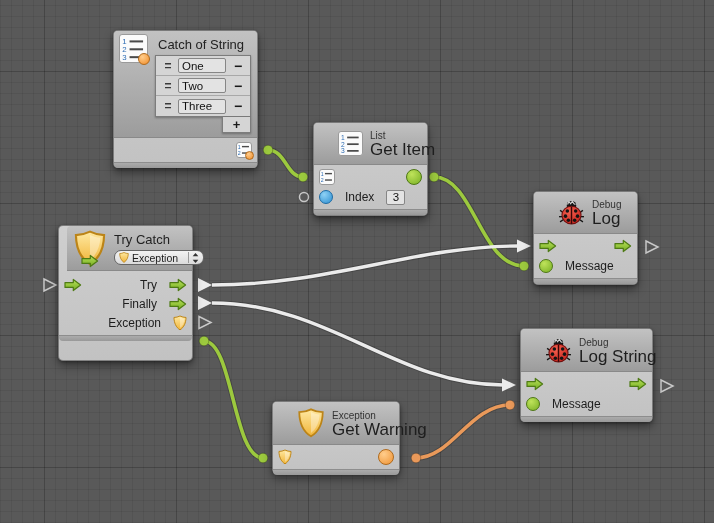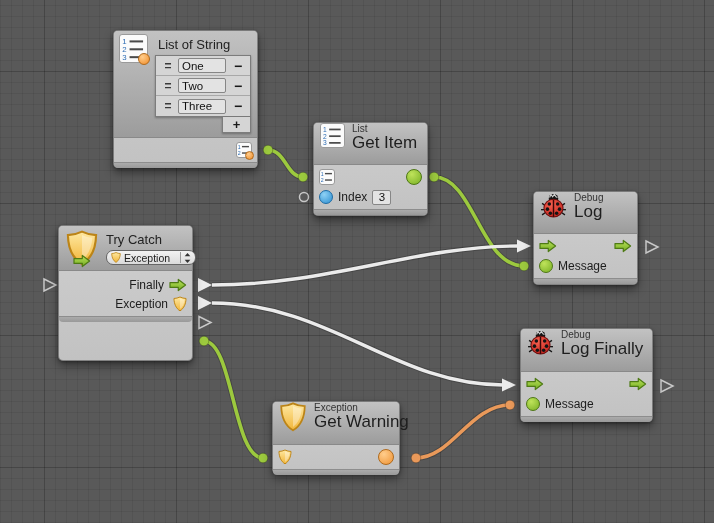--- a/index.html
+++ b/index.html
@@ -18,31 +18,31 @@
   .wires{position:absolute;left:0;top:0;z-index:1;}
   .node{
     position:absolute;z-index:2;border-radius:5px;
     background:linear-gradient(#cfcfcf,#c2c2c2);
     border:1px solid rgba(35,35,35,0.45);
     box-shadow:0 5px 10px rgba(0,0,0,0.40),0 1px 3px rgba(0,0,0,0.35);
   }
   .nhead{
     position:relative;background:linear-gradient(#c2c2c2,#9c9c9c);
     border-radius:4px 4px 0 0;border-bottom:1px solid #898989;
-    display:flex;align-items:flex-start;padding:0 6px;gap:7px;
+    display:flex;align-items:center;padding:0 24px;gap:7px;
   }
   .nfoot{
     height:6px;background:linear-gradient(#ababab,#999999);
     border-top:1px solid #8d8d8d;border-radius:0 0 4px 4px;
   }
   .nbody{padding:2px 0;}
   .ntitle{font-size:13px;color:#222;white-space:nowrap;}
   .ncat{font-size:10px;color:#333;line-height:12px;white-space:nowrap;}
   .nbig{font-size:17px;color:#1e1e1e;line-height:15px;white-space:nowrap;}
-  .prow{display:flex;align-items:center;height:20px;padding:0 5px;gap:5px;}
+  .prow{display:flex;align-items:center;height:20px;padding:0 5px;gap:12px;}
   .plabel{font-size:12px;color:#1d1d1d;white-space:nowrap;}
   .spacer{flex:1;}
   .circle-port{width:14px;height:14px;border-radius:50%;}
   .cp-green{background:radial-gradient(circle at 35% 30%,#bfe35b,#79b024);border:1px solid #4d7713;}
   .cp-orange{background:radial-gradient(circle at 35% 30%,#ffcd8c,#ef9334);border:1px solid #b06a1c;}
   .cp-blue{background:radial-gradient(circle at 35% 30%,#8ed1f5,#2f8fd0);border:1px solid #1d6ba5;}
   .iconbox{position:relative;background:#fbfbfb;border:1px solid #9a9a9a;border-radius:3px;}
   .vardot{position:absolute;right:-3px;bottom:-3px;border-radius:50%;
     background:radial-gradient(circle at 35% 30%,#ffcd8c,#f08c28);border:1px solid #b06a1c;}
   
@@ -148,21 +148,21 @@
         <svg width="27" height="27" viewBox="0 0 24 24">
           <text x="4" y="8.2" font-size="7" fill="#2e6db4" text-anchor="middle">1</text>
           <text x="4" y="15.2" font-size="7" fill="#2e6db4" text-anchor="middle">2</text>
           <text x="4" y="22.2" font-size="7" fill="#2e6db4" text-anchor="middle">3</text>
           <rect x="8.5" y="4.8" width="12" height="1.8" fill="#4a4a4a"></rect>
           <rect x="8.5" y="11.8" width="12" height="1.8" fill="#4a4a4a"></rect>
           <rect x="8.5" y="18.8" width="12" height="1.8" fill="#4a4a4a"></rect>
         </svg>
         <div class="vardot" style="width:12px;height:12px;"></div>
       </div>
-      <div class="ntitle" style="margin-left:44px;padding-top:6px;">List of String</div>
+      <div class="ntitle" style="margin-left:44px;padding-top:6px;">Catch of String</div>
       <div class="listwrap">
         <div class="listbox">
           <div class="lrow">
             <div class="lhandle">=</div>
             <input class="lfield" value="One" style="">
             <div class="lminus">−</div>
           </div>
           <div class="lrow">
             <div class="lhandle">=</div>
             <input class="lfield" value="Two" style="">
@@ -229,21 +229,21 @@
       <div class="prow">
         <div class="circle-port cp-blue"></div>
         <div class="plabel">Index</div>
         <input class="idxfield" value="3" style="">
       </div>
     </div>
     <div class="nfoot"></div>
   </div>
 
   <div class="node" style="left:58px;top:225px;width:135px;height:136px;">
-    <div class="nhead" style="height:45px;align-items:flex-start;display:block;padding:0;">
+    <div class="nhead" style="height:45px;align-items:flex-start;display:block;padding:0;margin-left:8px;">
       <div style="position:absolute;left:6px;top:4px;width:36px;height:37px;">
         <svg width="34" height="36" viewBox="0 0 20 22">
           <path d="M10 1 C 12.8 2.4 15.6 3 18.6 3.1 C 18.5 10.5 15.8 17.3 10 20.8 C 4.2 17.3 1.5 10.5 1.4 3.1 C 4.4 3 7.2 2.4 10 1 Z" fill="url(#gGold)" stroke="#bc8417" stroke-width="1.3"></path>
           <path d="M10 3 C 12 4 14.4 4.6 16.3 4.8 C 16.1 10.2 14 15.4 10 18.3 Z" fill="rgba(255,255,255,0.35)"></path>
         </svg>
         <svg width="18" height="14" viewBox="0 0 18 14" style="position:absolute;left:8px;bottom:-1px;">
           <path d="M1 4.6 H9.3 V1.4 L16.6 7 L9.3 12.6 V9.4 H1 Z" fill="url(#gGreen)" stroke="#4e7a14" stroke-width="1.2" stroke-linejoin="round"></path>
         </svg>
       </div>
       <div style="margin-left:47px;padding-top:6px;">
@@ -255,20 +255,30 @@
           <div class="ddlabel">Exception</div>
           <div class="ddsep"></div>
           <svg width="7" height="12" viewBox="0 0 7 12">
             <path d="M3.5 1 L6.3 4.2 H0.7 Z" fill="#333"></path>
             <path d="M3.5 11 L0.7 7.8 H6.3 Z" fill="#333"></path>
           </svg>
         </div>
       </div>
     </div>
     <div class="nbody" style="padding:4px 0 3px 0;">
+      <div class="prow" style="height:19px;">
+        <svg width="18" height="14" viewBox="0 0 18 14">
+          <path d="M1 4.6 H9.3 V1.4 L16.6 7 L9.3 12.6 V9.4 H1 Z" fill="url(#gGreen)" stroke="#4e7a14" stroke-width="1.2" stroke-linejoin="round"></path>
+        </svg>
+        <div class="spacer"></div>
+        <div class="plabel">Try</div>
+        <svg width="18" height="14" viewBox="0 0 18 14">
+          <path d="M1 4.6 H9.3 V1.4 L16.6 7 L9.3 12.6 V9.4 H1 Z" fill="url(#gGreen)" stroke="#4e7a14" stroke-width="1.2" stroke-linejoin="round"></path>
+        </svg>
+      </div>
       <div class="prow" style="height:19px;">
         <div class="spacer"></div>
         <div class="plabel">Finally</div>
         <svg width="18" height="14" viewBox="0 0 18 14">
           <path d="M1 4.6 H9.3 V1.4 L16.6 7 L9.3 12.6 V9.4 H1 Z" fill="url(#gGreen)" stroke="#4e7a14" stroke-width="1.2" stroke-linejoin="round"></path>
         </svg>
       </div>
       <div class="prow" style="height:19px;">
         <div class="spacer"></div>
         <div class="plabel">Exception</div>
@@ -347,21 +357,21 @@
           <circle cx="9" cy="11.5" r="1.7"></circle>
             <circle cx="17" cy="11.5" r="1.7"></circle>
           <circle cx="7.2" cy="16.5" r="1.7"></circle>
             <circle cx="18.8" cy="16.5" r="1.7"></circle>
           <circle cx="10" cy="20.5" r="1.7"></circle>
             <circle cx="16" cy="20.5" r="1.7"></circle>
         </g>
       </svg>
       <div>
         <div class="ncat">Debug</div>
-        <div class="nbig">Log Finally</div>
+        <div class="nbig">Log String</div>
       </div>
     </div>
     <div class="nbody">
       <div class="prow">
         <svg width="18" height="14" viewBox="0 0 18 14">
           <path d="M1 4.6 H9.3 V1.4 L16.6 7 L9.3 12.6 V9.4 H1 Z" fill="url(#gGreen)" stroke="#4e7a14" stroke-width="1.2" stroke-linejoin="round"></path>
         </svg>
         <div class="spacer"></div>
         <svg width="18" height="14" viewBox="0 0 18 14">
           <path d="M1 4.6 H9.3 V1.4 L16.6 7 L9.3 12.6 V9.4 H1 Z" fill="url(#gGreen)" stroke="#4e7a14" stroke-width="1.2" stroke-linejoin="round"></path>

